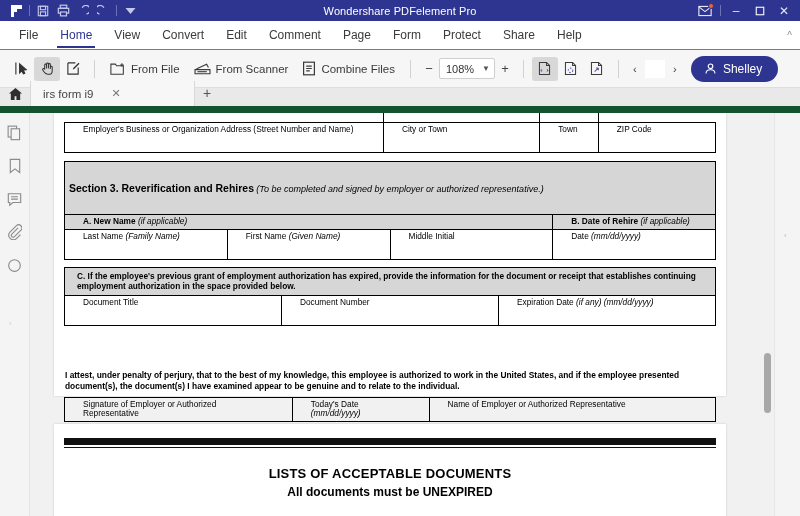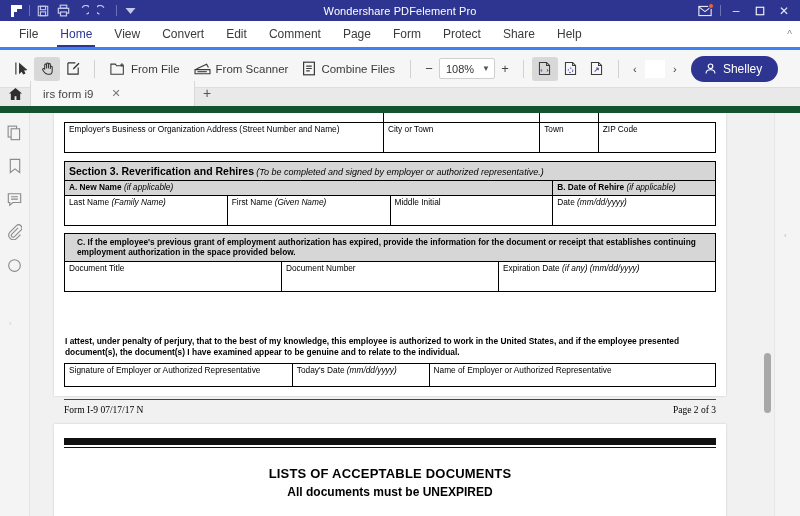--- a/index.html
+++ b/index.html
@@ -35,21 +35,21 @@
   .mail-wrap { position: relative; width: 24px; height: 18px; display:flex; align-items:center; justify-content:center;}
   .mail-dot {
     position: absolute; top: 1px; right: 3px; width: 6px; height: 6px;
     border-radius: 50%; background: #f4622d; border: 1px solid #2d3590;
   }
   .winbtn { font-size: 12px; color: #ffffff; }
 
   
   .ribbon {
     height: 29px; background: #ffffff; display: flex; align-items: center;
-    padding-left: 8px; position: relative; border-bottom: 3px solid #3b82f6;
+    padding-left: 8px; position: relative; border-bottom: 1px solid #3b82f6;
   }
   .ribbon-item {
     font-size: 12px; color: #3b3b3b; padding: 0 11px; height: 29px;
     display: flex; align-items: center; position: relative; white-space: nowrap;
   }
   .ribbon-item.active { color: #2d3590; }
   .ribbon-item.active::after {
     content: ""; position: absolute; left: 8px; right: 8px; bottom: 2px;
     height: 2px; background: #2d3590;
   }
@@ -149,21 +149,21 @@
     position: absolute; left: 6px; top: 0; width: 672px; background: #ffffff;
     box-shadow: 0 0 2px rgba(0,0,0,.16);
   }
   .page2 { height: 283px; padding: 0 10px; }
   .page3 { margin-top: 14px; height: 120px; padding: 0 10px; }
 
   
   .ftable { width: 100%; border-collapse: collapse; table-layout: fixed; }
   .ftable td {
     border: 1px solid #000; font-size: 8.3px; color: #000;
-    vertical-align: top; padding: 2px 4px; line-height: 1.15;
+    vertical-align: top; padding: 2px 18px; line-height: 1.15;
     font-family: "Liberation Sans", sans-serif;
   }
   .ftable td.shade { background: #d6d6d6; }
   .cell-tall { height: 30px; }
   .cell-mid { height: 23px; }
   i { font-style: italic; }
   b { font-weight: bold; }
 
   .sec-head { font-size: 10.5px; }
   .sec-head b { font-size: 10.5px; }
@@ -431,21 +431,21 @@
             <td class="cell-tall">ZIP Code</td>
           </tr>
         </tbody>
           </table>
 
         <div style="height:8px"></div>
 
         <table class="ftable">
           <tbody>
               <tr>
-            <td class="shade sec-head" colspan="4" style="padding:3px 4px">
+            <td class="shade sec-head" colspan="4" style="padding:20px 4px">
               <b>Section 3. Reverification and Rehires</b>
               <i>(To be completed and signed by employer or authorized representative.)</i>
             </td>
           </tr>
           <tr>
             <td class="shade" colspan="3" style="width:63%">
               <b>A. New Name</b>
               <i>(if applicable)</i>
             </td>
             <td class="shade" style="width:37%">

